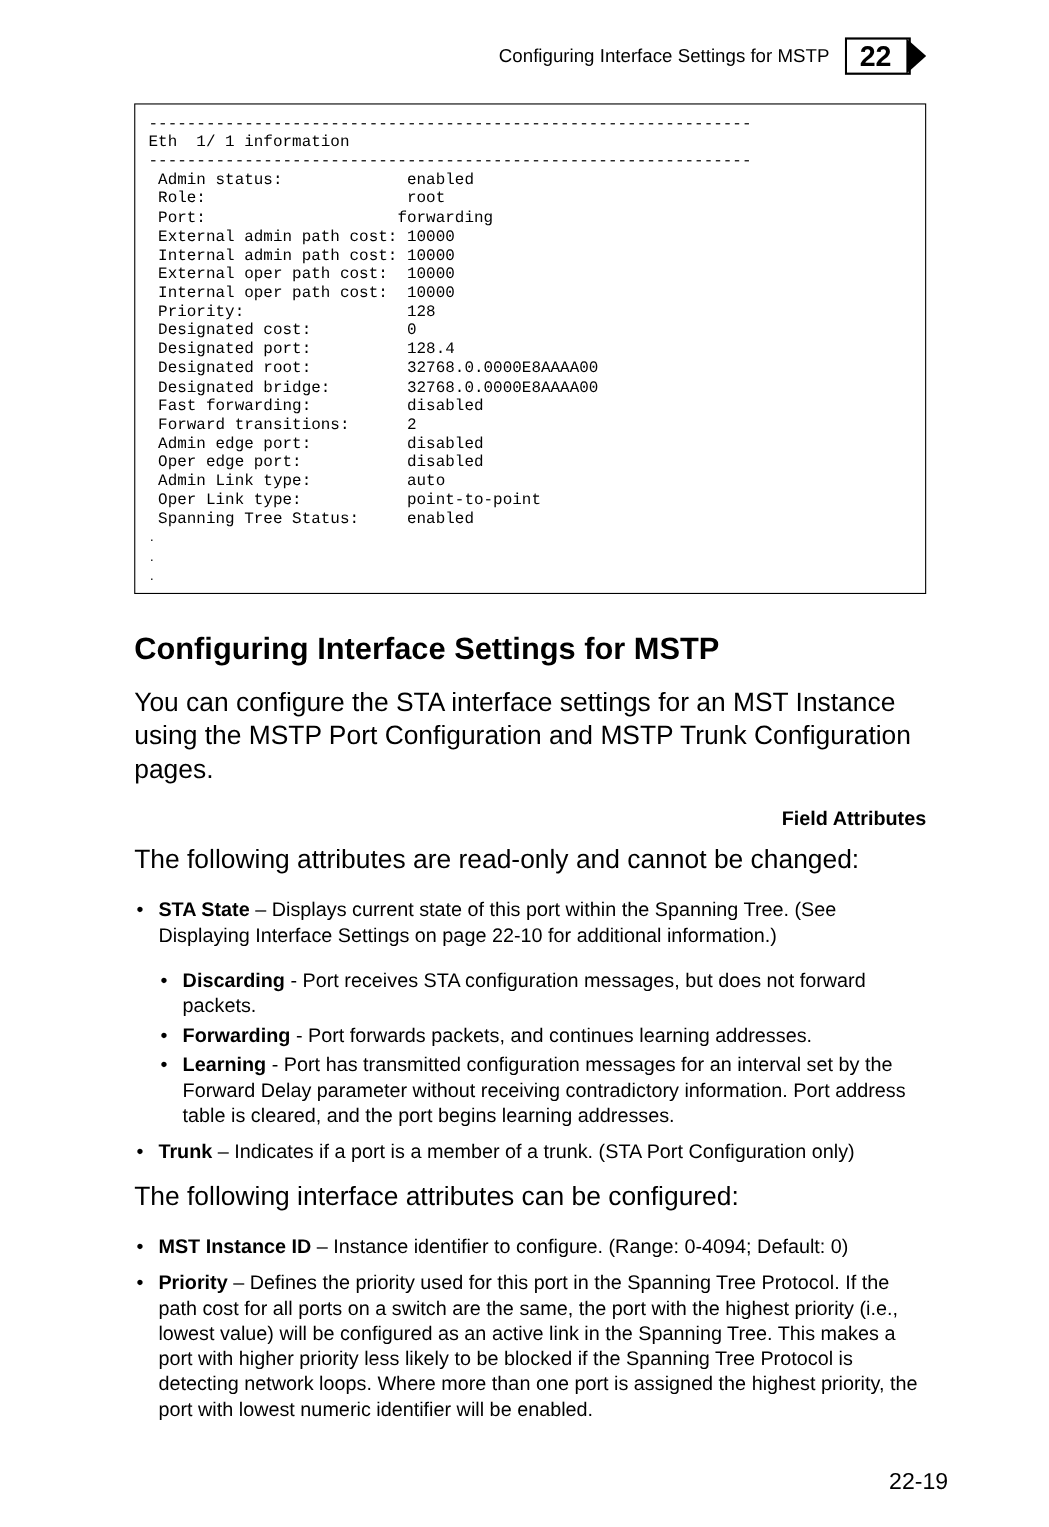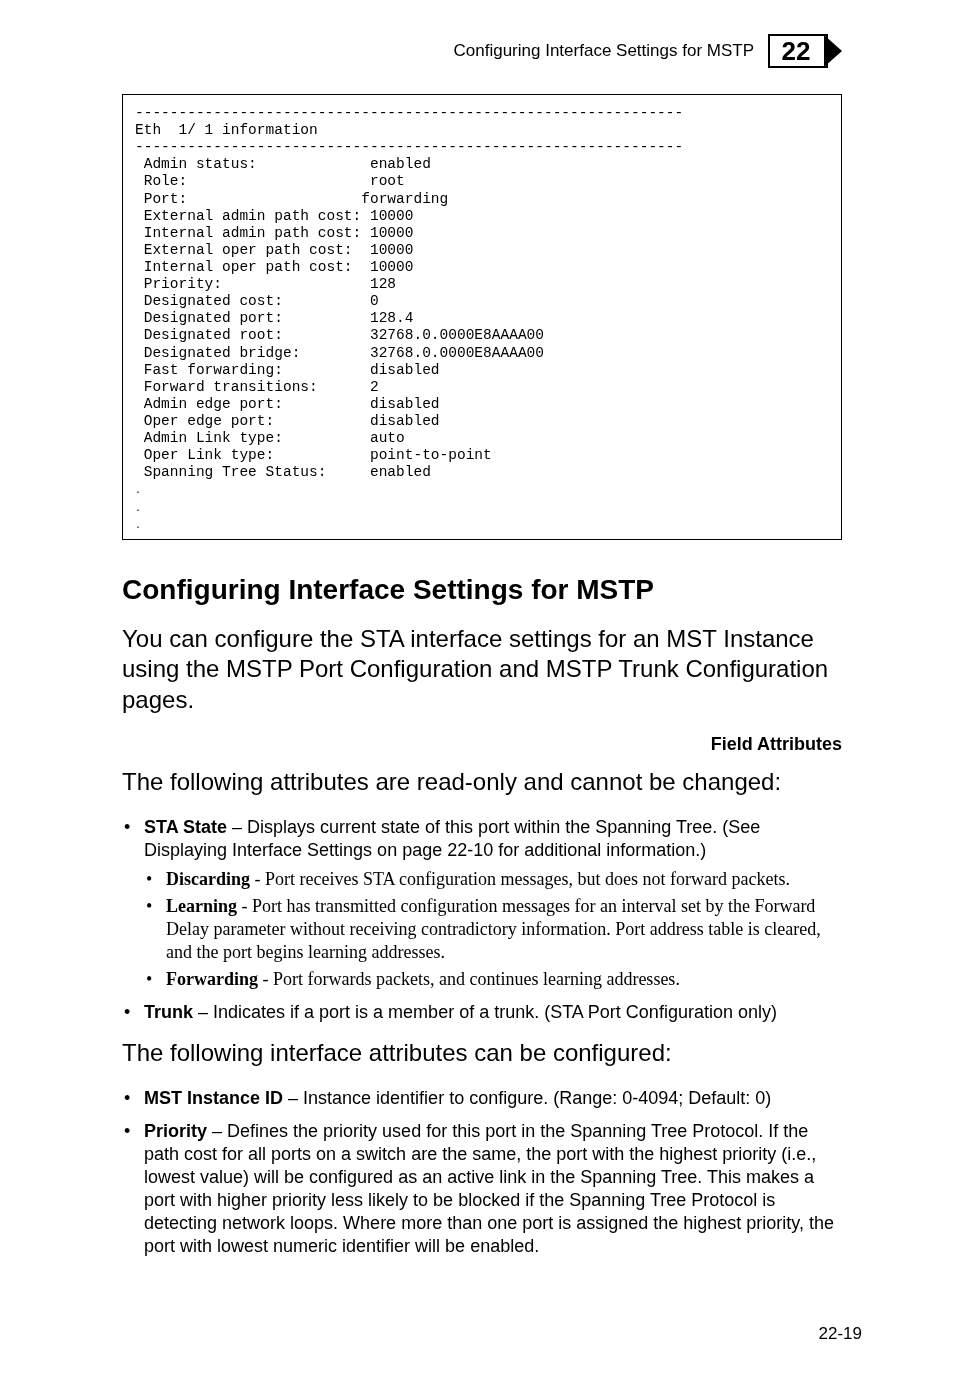--- a/index.html
+++ b/index.html
@@ -75,43 +75,42 @@
     ul.outer > li::before {
       content: "•";
       position: absolute;
       left: 2px;
       top: 0;
       font-size: 18px;
     }
     ul.inner {
       list-style: none;
       padding: 0;
-      margin: 6px 0 0 0;
-      font-family: Liberation Serif, serif;
+      margin: 18px 0 0 0;
     }
     ul.inner > li {
       font-size: 18px;
       line-height: 1.28;
       position: relative;
       padding-left: 22px;
       margin-bottom: 4px;
     }
     ul.inner > li::before {
       content: "•";
       position: absolute;
       left: 2px;
       top: 0;
       font-size: 18px;
     }
     .bold { font-weight: bold; }
     .page-num {
       position: absolute;
-      bottom: 44px;
+      bottom: 28px;
       right: 92px;
-      font-size: 17px;
+      font-size: 21px;
     }
     .vdots {
       font-family: "Courier New", monospace;
       line-height: 0.5;
       font-size: 10px;
       letter-spacing: 0;
       white-space: pre;
     }
   </style>
 </head>
@@ -162,22 +161,22 @@
 
   <p class="subhead">Field Attributes</p>
 
   <p class="body">The following attributes are read-only and cannot be changed:</p>
 
   <ul class="outer">
     <li>
       <span class="bold">STA State</span><span> – Displays current state of this port within the Spanning Tree. (See Displaying Interface Settings on page 22-10 for additional information.)</span>
       <ul class="inner">
         <li><span class="bold">Discarding</span><span> - Port receives STA configuration messages, but does not forward packets.</span></li>
+        <li><span class="bold">Forwarding</span><span> - Port forwards packets, and continues learning addresses.</span></li>
         <li><span class="bold">Learning</span><span> - Port has transmitted configuration messages for an interval set by the Forward Delay parameter without receiving contradictory information. Port address table is cleared, and the port begins learning addresses.</span></li>
-        <li><span class="bold">Forwarding</span><span> - Port forwards packets, and continues learning addresses.</span></li>
       </ul>
     </li>
     <li>
       <span class="bold">Trunk</span><span> – Indicates if a port is a member of a trunk. (STA Port Configuration only)</span>
     </li>
   </ul>
 
   <p class="body">The following interface attributes can be configured:</p>
 
   <ul class="outer">

